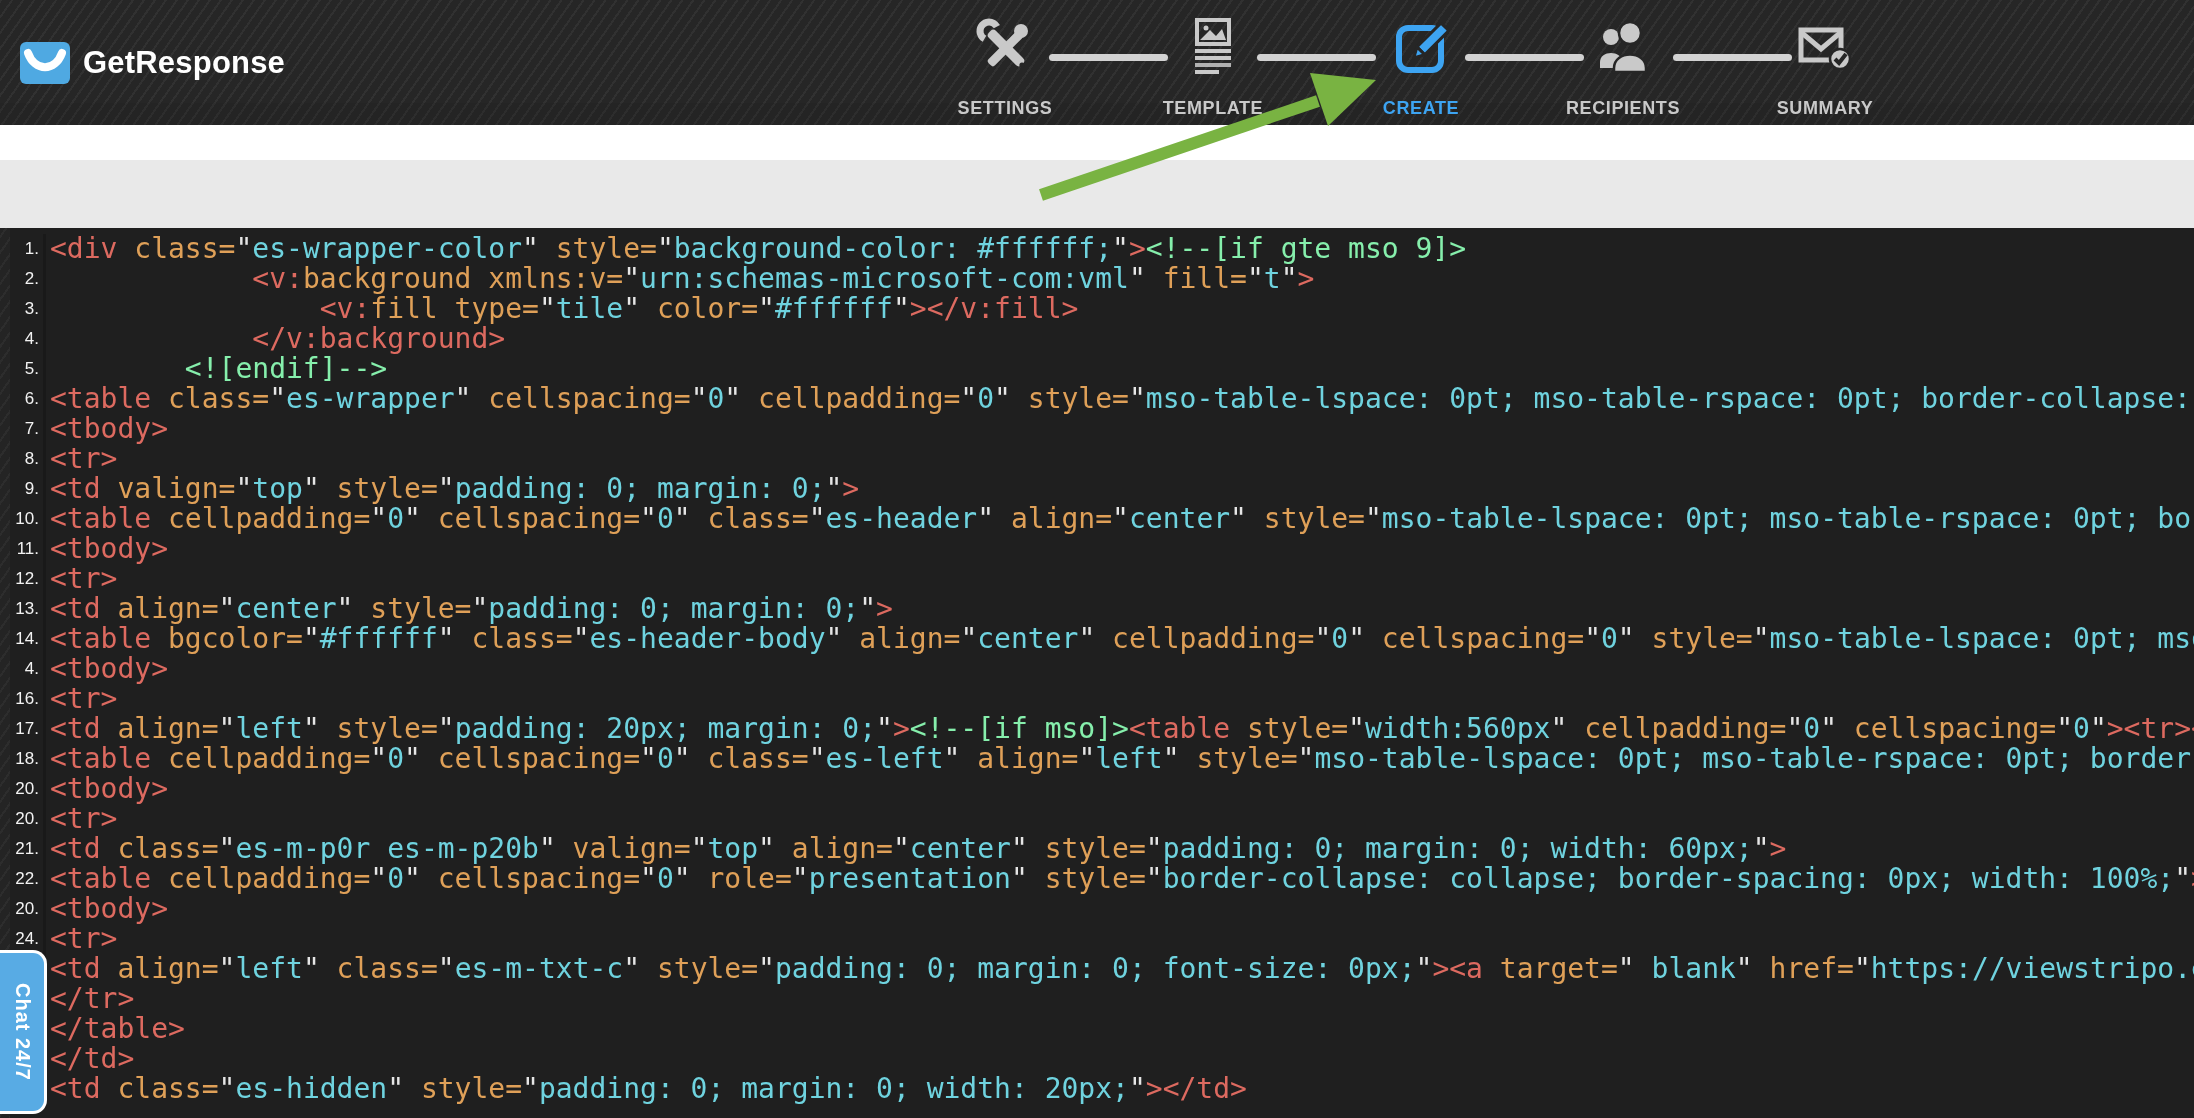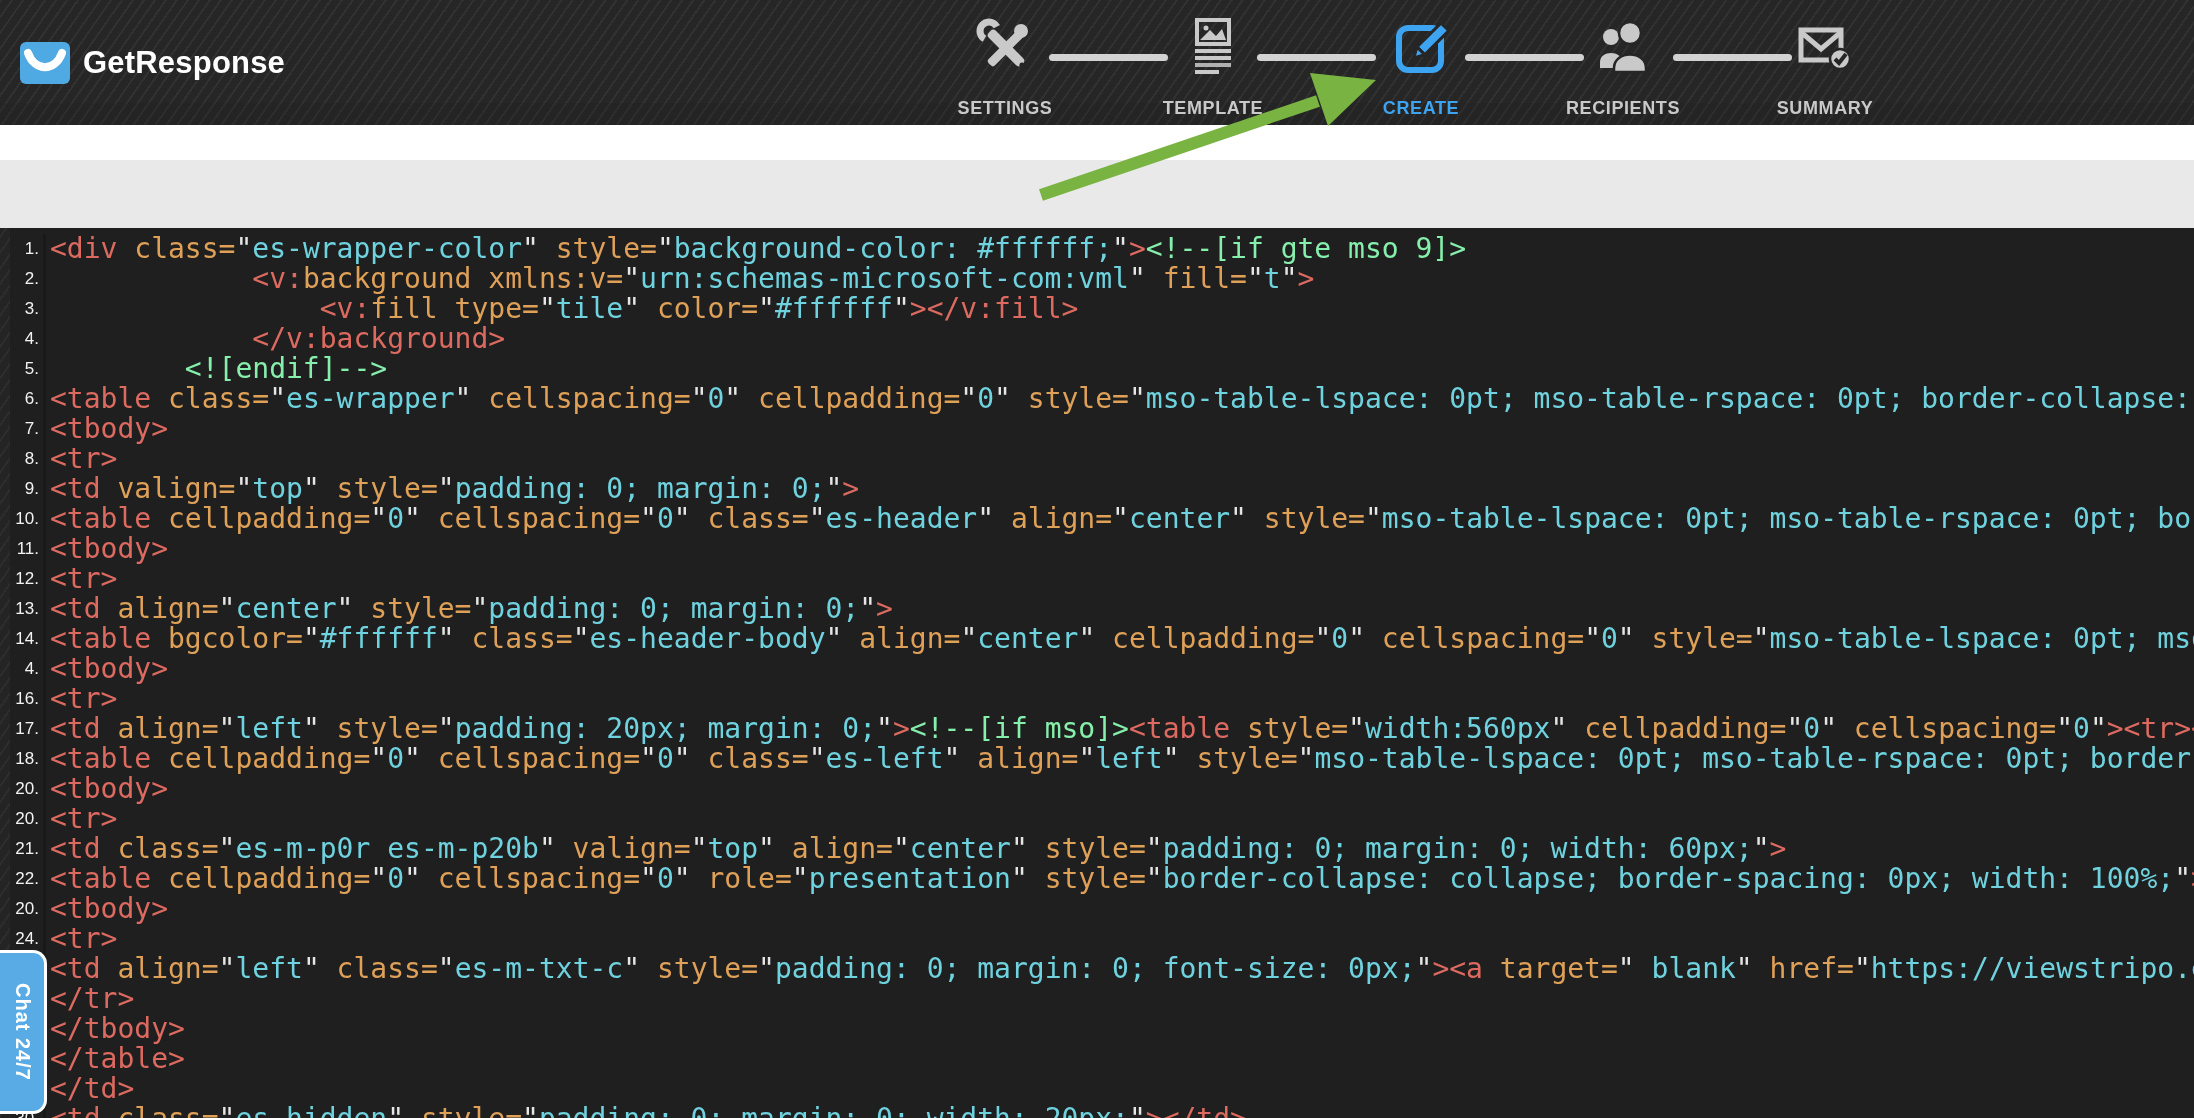--- a/index.html
+++ b/index.html
@@ -170,21 +170,20 @@
       <div class="row"><span class="ln">17.</span><span class="cd"><span class="pl"></span><span class="tg">&lt;td</span><span class="pl"> </span><span class="at">align=</span><span class="pl"></span><span class="qt">"</span><span class="st">left</span><span class="qt">"</span><span class="pl"> </span><span class="at">style=</span><span class="pl"></span><span class="qt">"</span><span class="st">padding: 20px; margin: 0;</span><span class="qt">"</span><span class="pl"></span><span class="tg">&gt;</span><span class="pl"></span><span class="cm">&lt;!--[if mso]&gt;</span><span class="pl"></span><span class="tg">&lt;table</span><span class="pl"> </span><span class="at">style=</span><span class="pl"></span><span class="qt">"</span><span class="st">width:560px</span><span class="qt">"</span><span class="pl"> </span><span class="at">cellpadding=</span><span class="pl"></span><span class="qt">"</span><span class="st">0</span><span class="qt">"</span><span class="pl"> </span><span class="at">cellspacing=</span><span class="pl"></span><span class="qt">"</span><span class="st">0</span><span class="qt">"</span><span class="pl"></span><span class="tg">&gt;</span><span class="pl"></span><span class="tg">&lt;tr</span><span class="pl"></span><span class="tg">&gt;</span><span class="pl"></span><span class="tg">&lt;td</span><span class="pl"></span><span class="pl"></span><span class="pl"></span><span class="pl"></span></span></div>
       <div class="row"><span class="ln">18.</span><span class="cd"><span class="pl"></span><span class="tg">&lt;table</span><span class="pl"> </span><span class="at">cellpadding=</span><span class="pl"></span><span class="qt">"</span><span class="st">0</span><span class="qt">"</span><span class="pl"> </span><span class="at">cellspacing=</span><span class="pl"></span><span class="qt">"</span><span class="st">0</span><span class="qt">"</span><span class="pl"> </span><span class="at">class=</span><span class="pl"></span><span class="qt">"</span><span class="st">es-left</span><span class="qt">"</span><span class="pl"> </span><span class="at">align=</span><span class="pl"></span><span class="qt">"</span><span class="st">left</span><span class="qt">"</span><span class="pl"> </span><span class="at">style=</span><span class="pl"></span><span class="qt">"</span><span class="st">mso-table-lspace: 0pt; mso-table-rspace: 0pt; border-collapse: collapse; float: left;</span><span class="pl"></span><span class="pl"></span></span></div>
       <div class="row"><span class="ln">20.</span><span class="cd"><span class="pl"></span><span class="tg">&lt;tbody</span><span class="pl"></span><span class="tg">&gt;</span><span class="pl"></span></span></div>
       <div class="row"><span class="ln">20.</span><span class="cd"><span class="pl"></span><span class="tg">&lt;tr</span><span class="pl"></span><span class="tg">&gt;</span><span class="pl"></span></span></div>
       <div class="row"><span class="ln">21.</span><span class="cd"><span class="pl"></span><span class="tg">&lt;td</span><span class="pl"> </span><span class="at">class=</span><span class="pl"></span><span class="qt">"</span><span class="st">es-m-p0r es-m-p20b</span><span class="qt">"</span><span class="pl"> </span><span class="at">valign=</span><span class="pl"></span><span class="qt">"</span><span class="st">top</span><span class="qt">"</span><span class="pl"> </span><span class="at">align=</span><span class="pl"></span><span class="qt">"</span><span class="st">center</span><span class="qt">"</span><span class="pl"> </span><span class="at">style=</span><span class="pl"></span><span class="qt">"</span><span class="st">padding: 0; margin: 0; width: 60px;</span><span class="qt">"</span><span class="pl"></span><span class="tg">&gt;</span><span class="pl"></span></span></div>
       <div class="row"><span class="ln">22.</span><span class="cd"><span class="pl"></span><span class="tg">&lt;table</span><span class="pl"> </span><span class="at">cellpadding=</span><span class="pl"></span><span class="qt">"</span><span class="st">0</span><span class="qt">"</span><span class="pl"> </span><span class="at">cellspacing=</span><span class="pl"></span><span class="qt">"</span><span class="st">0</span><span class="qt">"</span><span class="pl"> </span><span class="at">role=</span><span class="pl"></span><span class="qt">"</span><span class="st">presentation</span><span class="qt">"</span><span class="pl"> </span><span class="at">style=</span><span class="pl"></span><span class="qt">"</span><span class="st">border-collapse: collapse; border-spacing: 0px; width: 100%;</span><span class="qt">"</span><span class="pl"></span><span class="tg">&gt;</span><span class="pl"></span></span></div>
       <div class="row"><span class="ln">20.</span><span class="cd"><span class="pl"></span><span class="tg">&lt;tbody</span><span class="pl"></span><span class="tg">&gt;</span><span class="pl"></span></span></div>
       <div class="row"><span class="ln">24.</span><span class="cd"><span class="pl"></span><span class="tg">&lt;tr</span><span class="pl"></span><span class="tg">&gt;</span><span class="pl"></span></span></div>
       <div class="row"><span class="ln">25.</span><span class="cd"><span class="pl"></span><span class="tg">&lt;td</span><span class="pl"> </span><span class="at">align=</span><span class="pl"></span><span class="qt">"</span><span class="st">left</span><span class="qt">"</span><span class="pl"> </span><span class="at">class=</span><span class="pl"></span><span class="qt">"</span><span class="st">es-m-txt-c</span><span class="qt">"</span><span class="pl"> </span><span class="at">style=</span><span class="pl"></span><span class="qt">"</span><span class="st">padding: 0; margin: 0; font-size: 0px;</span><span class="qt">"</span><span class="pl"></span><span class="tg">&gt;</span><span class="pl"></span><span class="tg">&lt;a</span><span class="pl"> </span><span class="at">target=</span><span class="pl"></span><span class="qt">"</span><span class="st">_blank</span><span class="qt">"</span><span class="pl"> </span><span class="at">href=</span><span class="pl"></span><span class="qt">"</span><span class="st">https://viewstripo.email</span><span class="pl"></span><span class="pl"></span></span></div>
       <div class="row"><span class="ln">26.</span><span class="cd"><span class="pl"></span><span class="tg">&lt;/tr&gt;</span><span class="pl"></span></span></div>
-      <div class="row"><span class="ln">27.</span><span class="cd"><span class="pl"></span><span class="tg">&lt;/tbody&gt;</span><span class="pl"></span></span></div>
       <div class="row"><span class="ln">28.</span><span class="cd"><span class="pl"></span><span class="tg">&lt;/table&gt;</span><span class="pl"></span></span></div>
       <div class="row"><span class="ln">29.</span><span class="cd"><span class="pl"></span><span class="tg">&lt;/td&gt;</span><span class="pl"></span></span></div>
       <div class="row"><span class="ln">30.</span><span class="cd"><span class="pl"></span><span class="tg">&lt;td</span><span class="pl"> </span><span class="at">class=</span><span class="pl"></span><span class="qt">"</span><span class="st">es-hidden</span><span class="qt">"</span><span class="pl"> </span><span class="at">style=</span><span class="pl"></span><span class="qt">"</span><span class="st">padding: 0; margin: 0; width: 20px;</span><span class="qt">"</span><span class="pl"></span><span class="tg">&gt;</span><span class="pl"></span><span class="tg">&lt;/td&gt;</span><span class="pl"></span></span></div>
     </div>
 </div>
 
 <div class="chat-tab">
   <span>Chat 24/7</span>
 </div>
 

